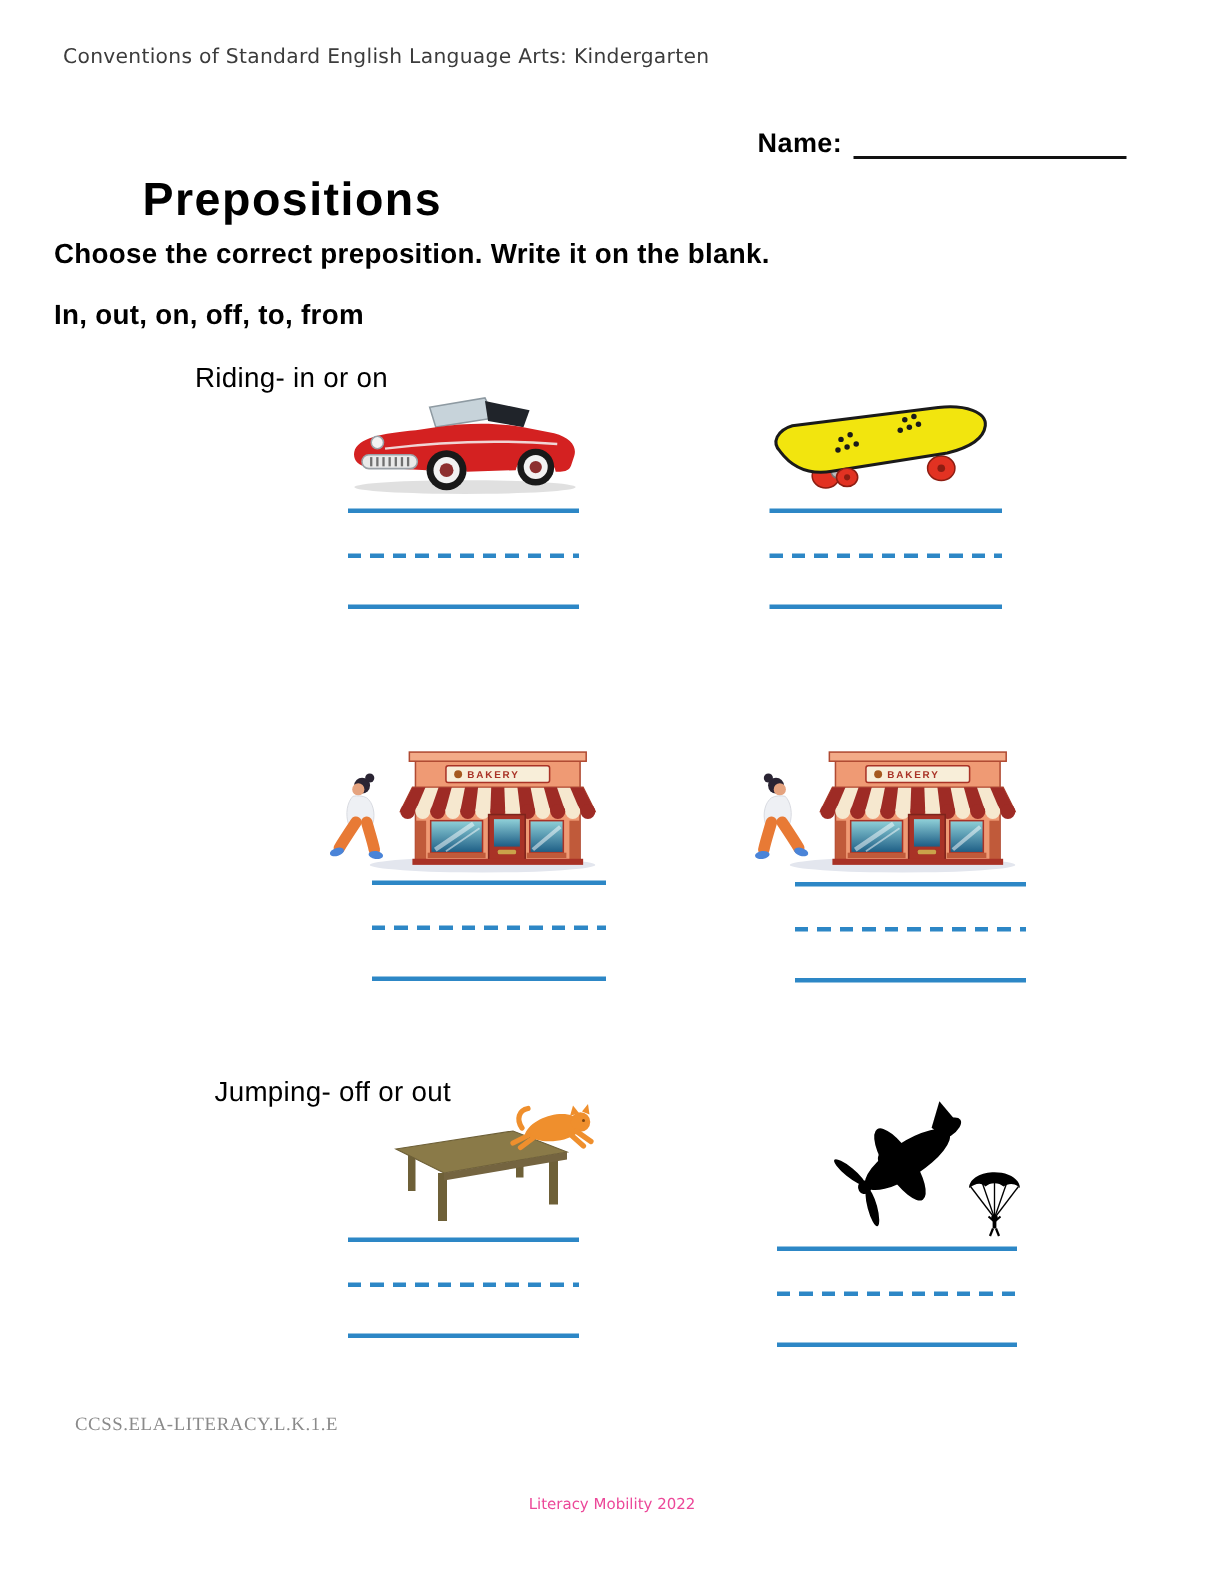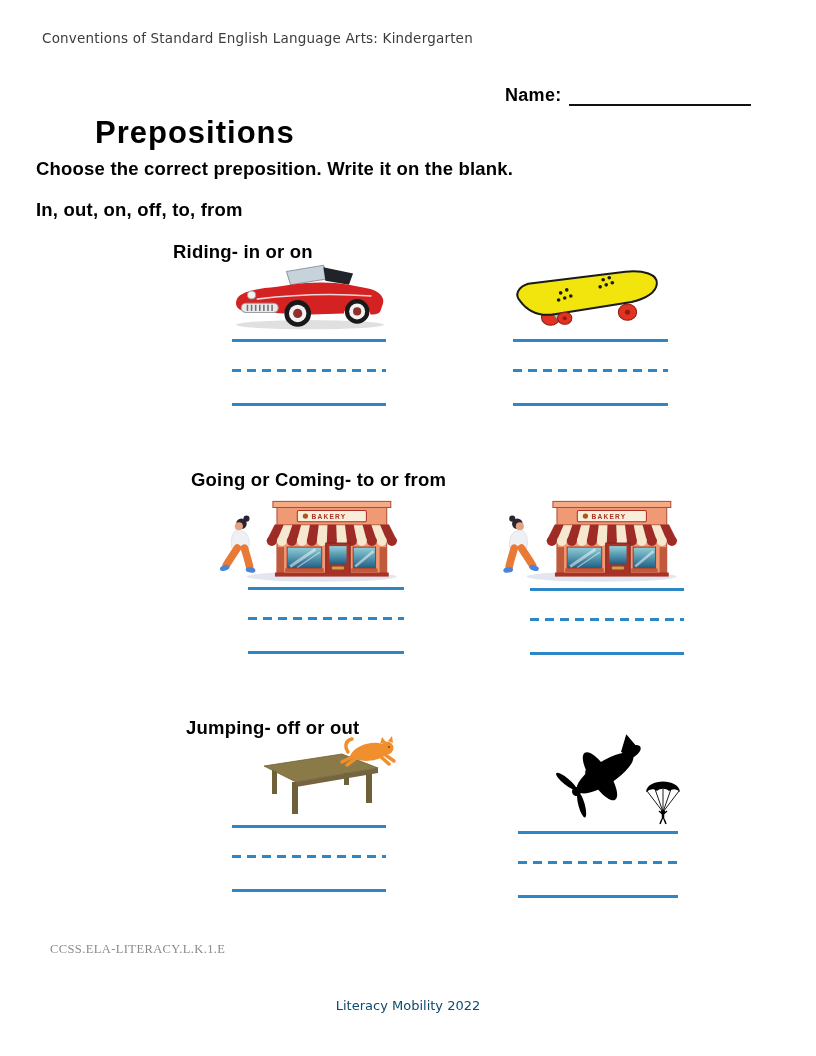--- a/index.html
+++ b/index.html
@@ -7,29 +7,29 @@
         font-family:"Liberation Sans",sans-serif;color:#000;}
   .abs{position:absolute;}
   .header-text{left:42px;top:30px;font-size:13.5px;color:#3c3c3c;letter-spacing:.2px;
         font-family:"DejaVu Sans",sans-serif;font-weight:400;}
   .name-row{left:505px;top:85px;display:flex;align-items:flex-end;}
   .name-label{font-size:18px;font-weight:700;letter-spacing:.3px;}
   .name-blank{display:inline-block;width:182px;border-bottom:2.2px solid #111;height:17px;margin-left:7px;}
   .title{left:79px;top:99px;font-size:31px;font-weight:700;letter-spacing:1px;margin:16px;}
   .instruction{left:36px;top:158px;font-size:18.5px;font-weight:700;letter-spacing:.2px;}
   .word-bank{left:36px;top:199px;font-size:18.5px;font-weight:700;letter-spacing:.2px;}
-  .section-label{font-size:18.5px;font-weight:700;letter-spacing:.2px;margin-left:43px;}
+  .section-label{font-size:18.5px;font-weight:400;letter-spacing:.2px;}
   .blanks{position:absolute;}
   .ln{height:3px;background:#2d87c6;}
   .ln.dashed{background:repeating-linear-gradient(90deg,#2d87c6 0 9px,transparent 9px 15px);}
   .blanks .ln:nth-child(2){margin-top:27px;}
   .blanks .ln:nth-child(3){margin-top:31px;}
   .ccss{left:50px;top:942px;font-size:12.5px;color:#8a8a8a;letter-spacing:.4px;
         font-family:Liberation Serif, serif;}
-  .footer{left:0;top:998px;width:816px;text-align:center;font-size:13px;color:#0c4a6e;
+  .footer{left:0;top:998px;width:816px;text-align:center;font-size:10px;color:#ec4899;
         font-family:"DejaVu Sans",sans-serif;}
   .img{position:absolute;}
   .img svg{display:block;width:100%;height:100%;}
 </style>
 </head>
 <body>
 
 <div class="page">
 
   <div class="abs header-text">Conventions of Standard English Language Arts: Kindergarten</div>
@@ -101,21 +101,20 @@
     <div class="ln"></div>
     <div class="ln dashed"></div>
     <div class="ln"></div>
   </div>
   <div class="blanks" style="left:513px;top:339px;width:155px">
     <div class="ln"></div>
     <div class="ln dashed"></div>
     <div class="ln"></div>
   </div>
 
-  <div class="abs section-label" style="left:148px;top:469px">Going or Coming- to or from</div>
 
   <div class="img" style="left:216px;top:494px;width:188px;height:92px">
     <svg viewBox="0 0 185 90">
       <defs>
         <linearGradient id="wgA" x1="0" y1="0" x2="0" y2="1">
           <stop offset="0" stop-color="#8fd0d8"></stop>
             <stop offset="1" stop-color="#1d5d85"></stop>
         </linearGradient>
       </defs>
       <ellipse cx="104" cy="81" rx="74" ry="5" fill="#e3e6ee"></ellipse>

